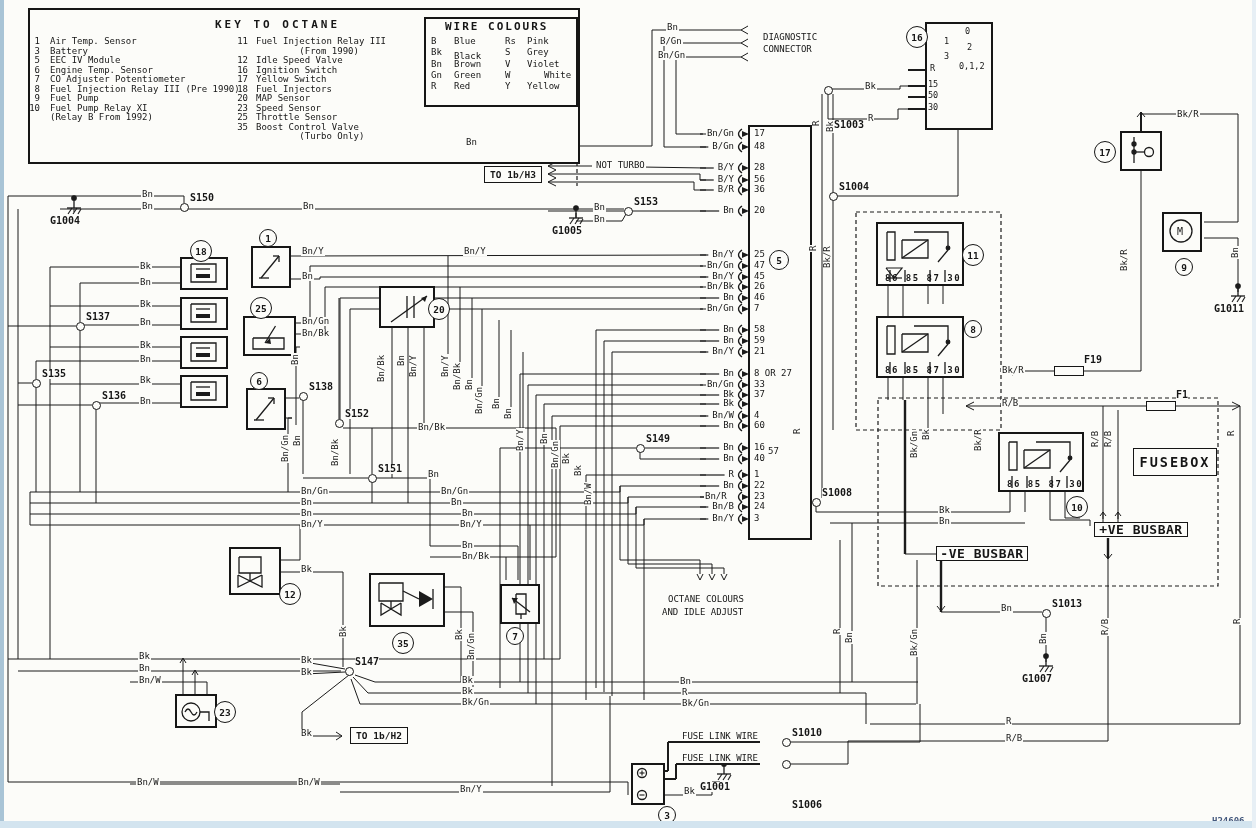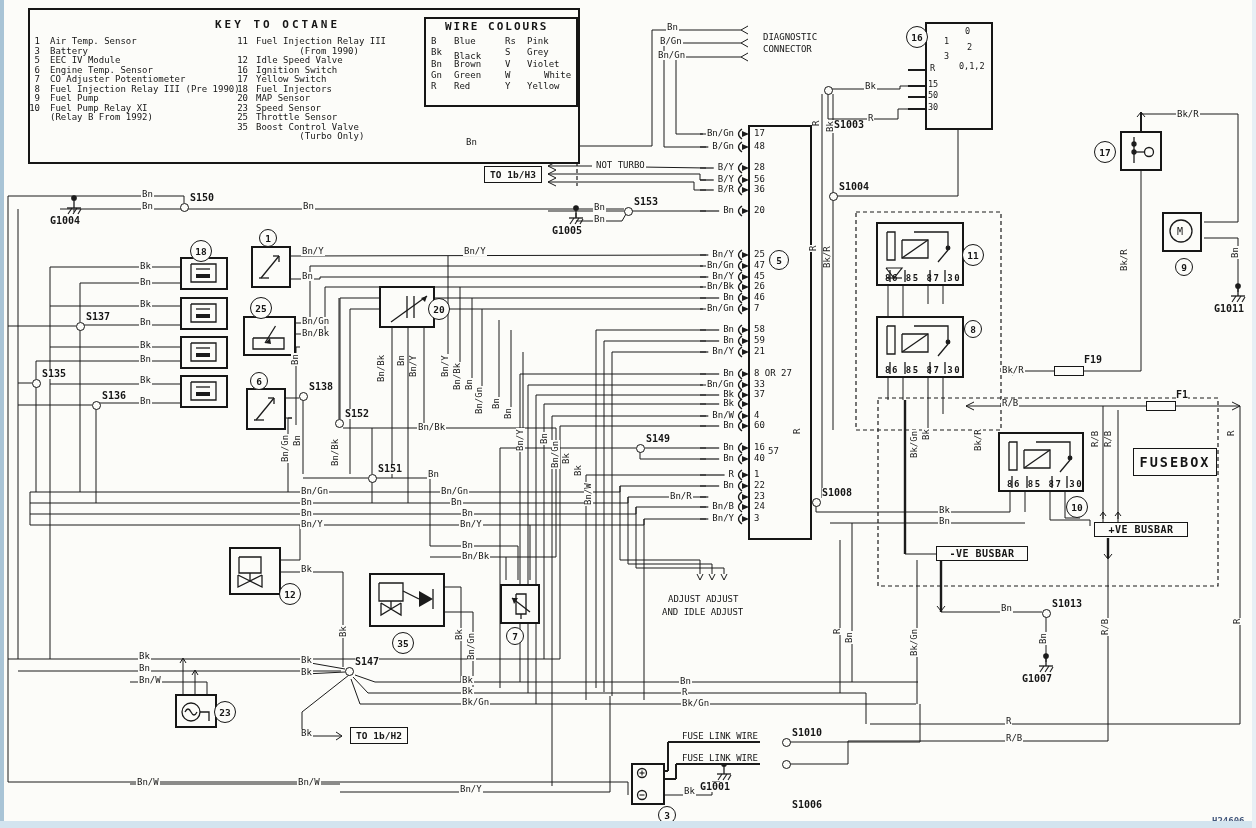--- a/index.html
+++ b/index.html
@@ -18,21 +18,21 @@
       display:flex;align-items:center;justify-content:center;font-size:9.5px;font-weight:bold;
       box-sizing:border-box;}
   .comp{position:absolute;border:2px solid #161616;background:#fcfcf9;z-index:2;box-sizing:border-box;}
   .comp svg{position:absolute;left:0;top:0;}
   .pins{position:absolute;bottom:1px;left:7px;font-size:9px;letter-spacing:1.5px;font-weight:bold;
       white-space:pre;}
   .nb{position:absolute;border:1.4px solid #161616;background:#fcfcf9;z-index:4;display:flex;
       align-items:center;justify-content:center;font-size:9.5px;font-weight:bold;
       box-sizing:border-box;white-space:pre;}
   .nb.big{font-size:13.5px;letter-spacing:2px;}
-  .nb.bus{font-size:10px;letter-spacing:.5px;}
+  .nb.bus{font-size:13px;letter-spacing:.5px;}
   .fuse{position:absolute;width:30px;height:10px;border:1.4px solid #161616;background:#fcfcf9;
       z-index:3;box-sizing:border-box;}
   .lg{position:absolute;font-size:9px;line-height:9px;white-space:pre;z-index:3;}
   .lgn{text-align:right;width:16px;}
   .lt{position:absolute;font-weight:bold;letter-spacing:3px;font-size:11px;z-index:3;white-space:pre;}
   .box2{position:absolute;border:2px solid #161616;z-index:1;box-sizing:border-box;background:#fcfcf9;}
   .ig{position:absolute;font-size:8.5px;line-height:9px;z-index:4;white-space:pre;background:#fcfcf9;}
   #wm{position:absolute;left:36px;top:740px;font-family:"Liberation Sans",sans-serif;
       font-weight:bold;font-size:41px;letter-spacing:-1px;z-index:6;}
   #cc{position:absolute;left:1212px;top:816px;font-size:9px;font-weight:bold;color:#44597e;z-index:6;}
@@ -512,21 +512,21 @@
     <div class="wl" style="left: 722.16px; top: 421px;">Bn</div>
     <div class="wl" style="left: 753px; top: 421px;">60</div>
     <div class="wl" style="left: 722.16px; top: 443px;">Bn</div>
     <div class="wl" style="left: 753px; top: 443px;">16</div>
     <div class="wl" style="left: 722.16px; top: 454px;">Bn</div>
     <div class="wl" style="left: 753px; top: 454px;">40</div>
     <div class="wl" style="left: 727.58px; top: 470px;">R</div>
     <div class="wl" style="left: 753px; top: 470px;">1</div>
     <div class="wl" style="left: 722.16px; top: 481px;">Bn</div>
     <div class="wl" style="left: 753px; top: 481px;">22</div>
-    <div class="wl" style="left: 669px; top: 492px;">Bn/R</div>
+    <div class="wl" style="left: 704px; top: 492px;">Bn/R</div>
     <div class="wl" style="left: 753px; top: 492px;">23</div>
     <div class="wl" style="left: 711.32px; top: 502px;">Bn/B</div>
     <div class="wl" style="left: 753px; top: 502px;">24</div>
     <div class="wl" style="left: 711.32px; top: 514px;">Bn/Y</div>
     <div class="wl" style="left: 753px; top: 514px;">3</div>
     <div class="comp" style="left: 180px; top: 257px; width: 48px; height: 33px;">
       <svg width="44" height="29">
         <polyline points="9,5 34,5 34,23 9,23 9,5" fill="none" stroke="#1b1b1b" stroke-width="1.3"></polyline>
         <polyline points="14,10 28,10" fill="none" stroke="#1b1b1b" stroke-width="1.3"></polyline>
         <rect x="14" y="15" width="14" height="4" fill="#1b1b1b"></rect>
@@ -810,21 +810,21 @@
     <div class="wl" style="left: 461px; top: 676px;">Bk</div>
     <div class="wl" style="left: 461px; top: 687px;">Bk</div>
     <div class="wl" style="left: 461px; top: 698px;">Bk/Gn</div>
     <div class="wl" style="left: 679px; top: 677px;">Bn</div>
     <div class="wl" style="left: 681px; top: 688px;">R</div>
     <div class="wl" style="left: 681px; top: 699px;">Bk/Gn</div>
     <div class="wl" style="left: 300px; top: 729px;">Bk</div>
     <div class="wl" style="left: 136px; top: 778px;">Bn/W</div>
     <div class="wl" style="left: 297px; top: 778px;">Bn/W</div>
     <div class="wl" style="left: 459px; top: 785px;">Bn/Y</div>
-    <div class="wl" style="left: 667px; top: 595px;">ADJUST ADJUST</div>
+    <div class="wl" style="left: 667px; top: 595px;">OCTANE COLOURS</div>
     <div class="wl" style="left: 661px; top: 608px;">AND IDLE ADJUST</div>
     <div class="wl" style="left: 681px; top: 732px;">FUSE LINK WIRE</div>
     <div class="wl" style="left: 681px; top: 754px;">FUSE LINK WIRE</div>
     <div class="wl" style="left: 683px; top: 787px;">Bk</div>
     <div class="wl" style="left: 1005px; top: 717px;">R</div>
     <div class="wl" style="left: 1005px; top: 734px;">R/B</div>
     <div class="sp" style="left: 179.5px; top: 202.5px;"></div>
     <div class="sl" style="left: 190px; top: 193px;">S150</div>
     <div class="sp" style="left: 623.5px; top: 206.5px;"></div>
     <div class="sl" style="left: 634px; top: 197px;">S153</div>

